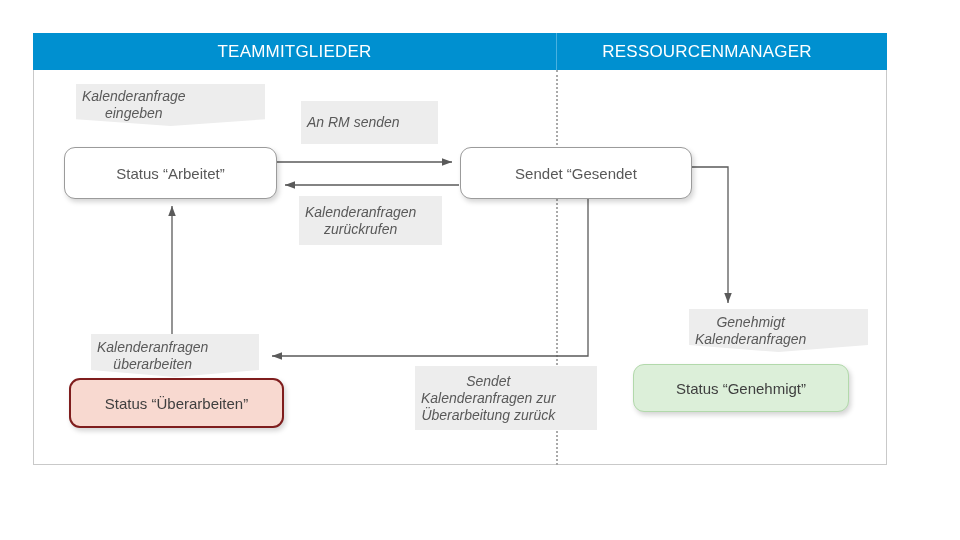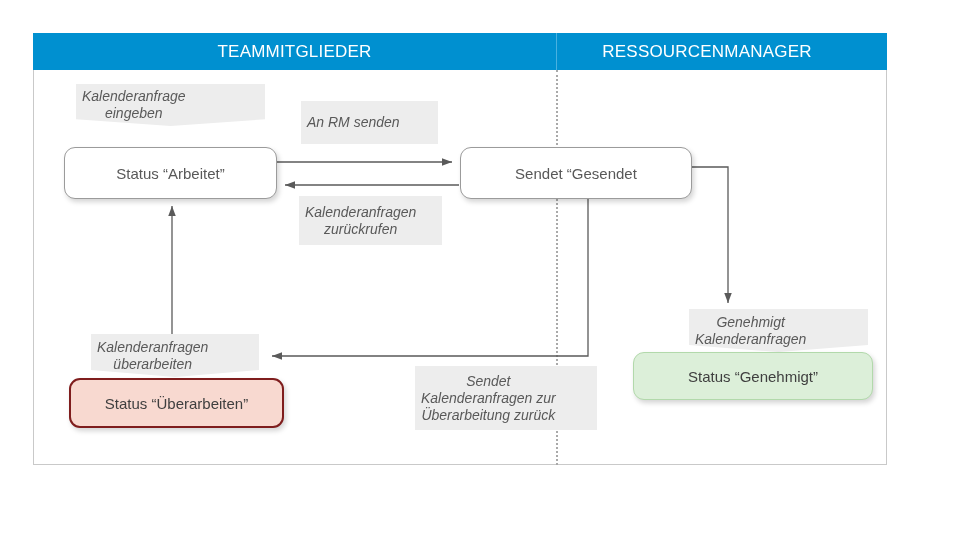--- a/index.html
+++ b/index.html
@@ -96,21 +96,21 @@
   }
   .status-box.green {
     background: #dcefd9;
     border: 1px solid #b2d9ab;
     color: #3f3f3f;
   }
 
   #box-arbeitet { left: 64px;  top: 147px; width: 213px; height: 52px; }
   #box-gesendet { left: 460px; top: 147px; width: 232px; height: 52px; }
   #box-ueberarbeiten { left: 69px;  top: 378px; width: 215px; height: 50px; }
-  #box-genehmigt    { left: 633px; top: 352px; width: 240px; height: 48px; }
+  #box-genehmigt    { left: 633px; top: 364px; width: 216px; height: 48px; }
 
   
   .banner {
     position: absolute;
     box-sizing: border-box;
     background: #ededed;
     color: #595959;
     font-size: 14px;
     line-height: 17px;
     text-align: center;

